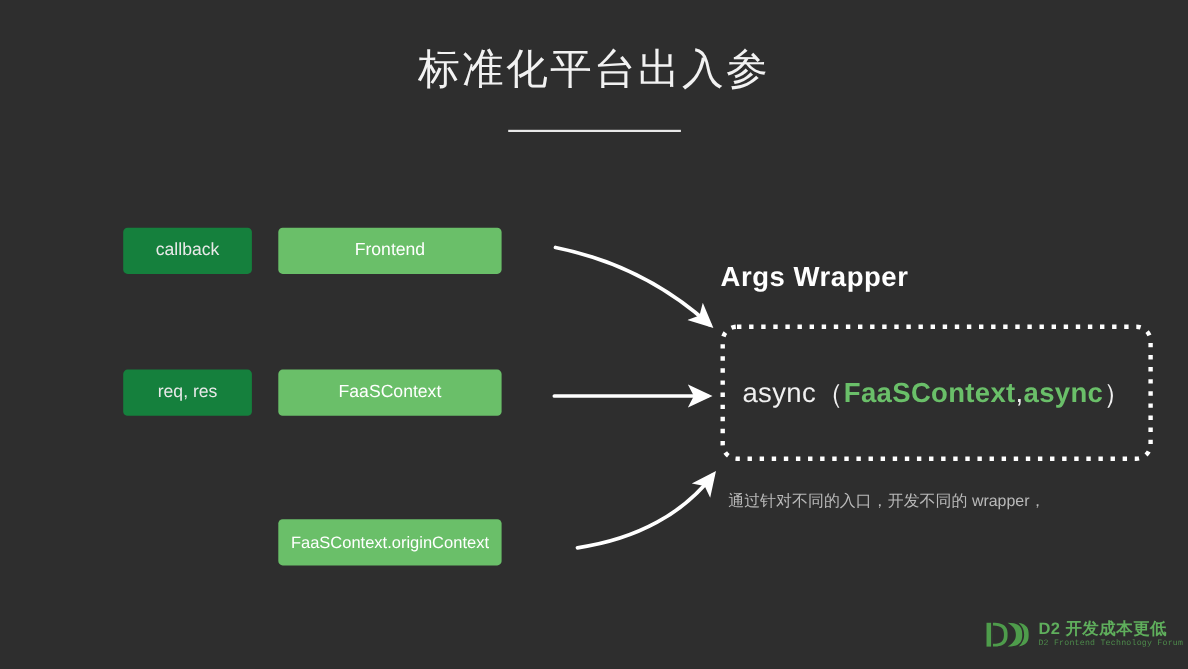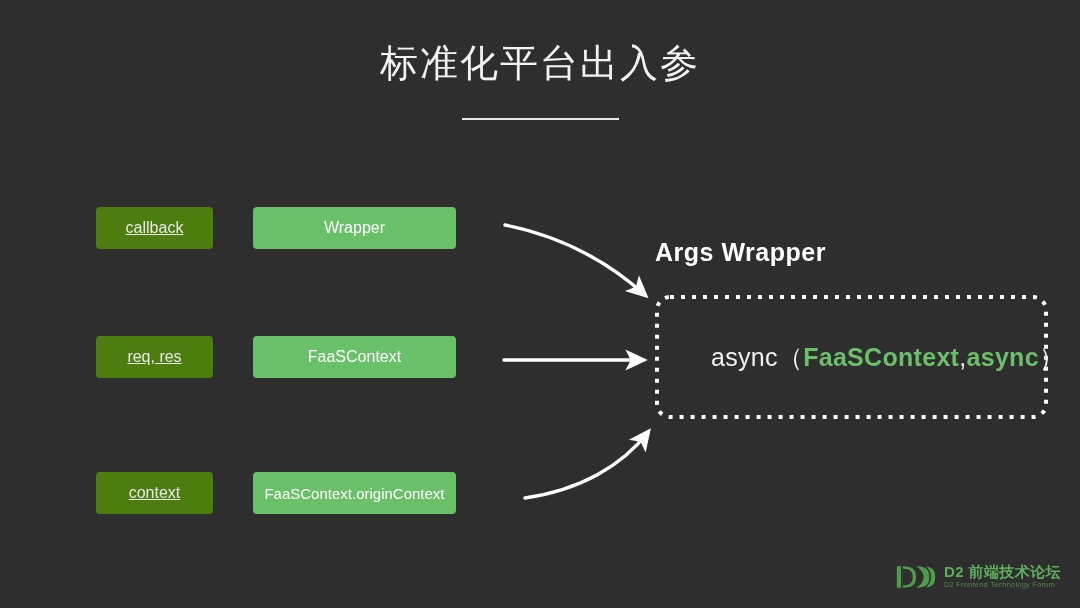--- a/index.html
+++ b/index.html
@@ -54,25 +54,24 @@
     border-radius: 4px;
     display: flex;
     align-items: center;
     justify-content: center;
     font-size: 16px;
     line-height: 1;
     white-space: nowrap;
   }
 
   .chip-grey {
-    left: 96px;
+    left: 112px;
     width: 117px;
-    background: #4d7c0f;
+    background: #15803d;
     color: #e9e9e9;
-    text-decoration: underline;
   }
 
   .chip-green {
     left: 253px;
     width: 203px;
     background: #6abf69;
     color: #ffffff;
   }
 
   .row1 { top: 207px; }
@@ -116,21 +115,20 @@
     position: absolute;
     left: 20px;
     top: 0;
     right: 18px;
     height: 124px;
     display: flex;
     align-items: center;
     font-size: 25px;
     letter-spacing: 0.3px;
     white-space: nowrap;
-    margin-left: 36px;
   }
 
   .tok-plain { color: #f0f0f0; font-weight: 400; }
   .tok-green { color: #6abf69; font-weight: bold; }
   .tok-paren { color: #f0f0f0; font-weight: 400; }
 
   
   .caption {
     position: absolute;
     left: 662px;
@@ -175,37 +173,37 @@
     letter-spacing: 0.4px;
     white-space: nowrap;
   }
 
   .logo-sub {
     font-size: 7.5px;
     color: #4d8a4b;
     line-height: 10px;
     letter-spacing: 0.2px;
     white-space: nowrap;
+    font-family: Liberation Mono, monospace;
   }
 </style>
 </head>
 <body>
 
 <div class="slide">
 
   <div class="title">标准化平台出入参</div>
   <div class="title-rule"></div>
 
   <div class="chip chip-grey row1">callback</div>
-  <div class="chip chip-green row1">Wrapper</div>
+  <div class="chip chip-green row1">Frontend</div>
 
   <div class="chip chip-grey row2">req, res</div>
   <div class="chip chip-green row2">FaaSContext</div>
 
-  <div class="chip chip-grey row3">context</div>
   <div class="chip chip-green row3">FaaSContext.originContext</div>
 
   <svg class="arrows" viewBox="0 0 1080 608">
     <defs>
       <marker id="ah" markerWidth="7" markerHeight="7" refX="5.2" refY="3.5" orient="auto" markerUnits="strokeWidth">
         <path d="M0,0.4 L6.6,3.5 L0,6.6 L1.6,3.5 Z" fill="#ffffff"></path>
       </marker>
     </defs>
 
     <path d="M 505 225 C 570 238, 615 268, 645 295" fill="none" stroke="#ffffff" stroke-width="3.4" stroke-linecap="round" marker-end="url(#ah)"></path>
@@ -225,29 +223,30 @@
       <span class="tok-plain">async</span>
       <span class="tok-paren">（</span>
       <span class="tok-green">FaaSContext</span>
       <span class="tok-plain">, </span>
       <span class="tok-green">async</span>
       <span class="tok-paren">）</span>
     </div>
   </div>
 
   <div class="caption">
+    <div>通过针对不同的入口，开发不同的 wrapper，</div>
   </div>
 
   <div class="logo">
     <svg class="logo-mark" viewBox="0 0 48 32">
       <rect x="1" y="3" width="5" height="26" fill="#4e9c4b"></rect>
       <path d="M8 3 C 22 3, 24 9, 24 16 C 24 23, 22 29, 8 29 Z" fill="#4e9c4b"></path>
       <path d="M8 6 C 18 6, 20 10, 20 16 C 20 22, 18 26, 8 26 Z" fill="#2e2e2e"></path>
       <path d="M24 3 C 38 3, 40 9, 40 16 C 40 23, 38 29, 24 29 C 32 24, 33 20, 33 16 C 33 12, 32 8, 24 3 Z" fill="#4e9c4b"></path>
       <path d="M36 3 C 46 5, 47 10, 47 16 C 47 22, 46 27, 36 29 C 41 24, 42 20, 42 16 C 42 12, 41 8, 36 3 Z" fill="#4e9c4b"></path>
     </svg>
     <div class="logo-text">
-      <div class="logo-main">D2 前端技术论坛</div>
+      <div class="logo-main">D2 开发成本更低</div>
       <div class="logo-sub">D2 Frontend Technology Forum</div>
     </div>
   </div>
 
 </div>
 
 </body></html>

